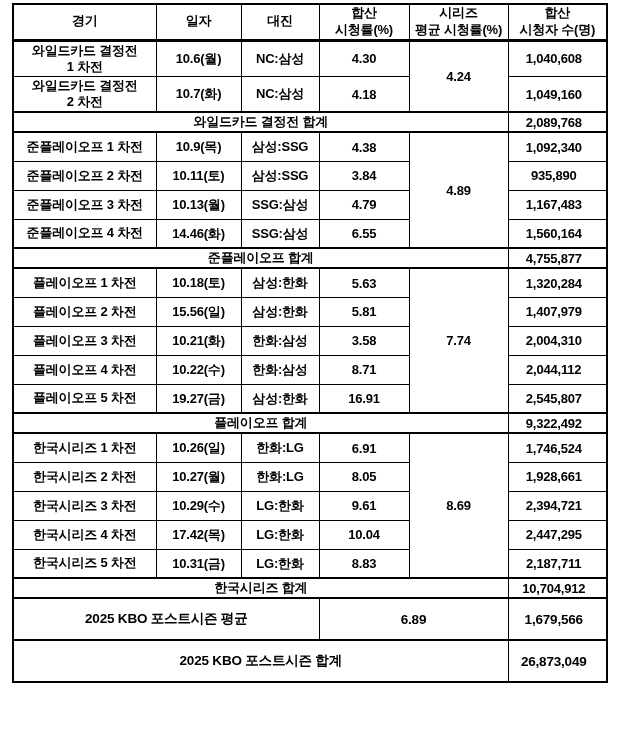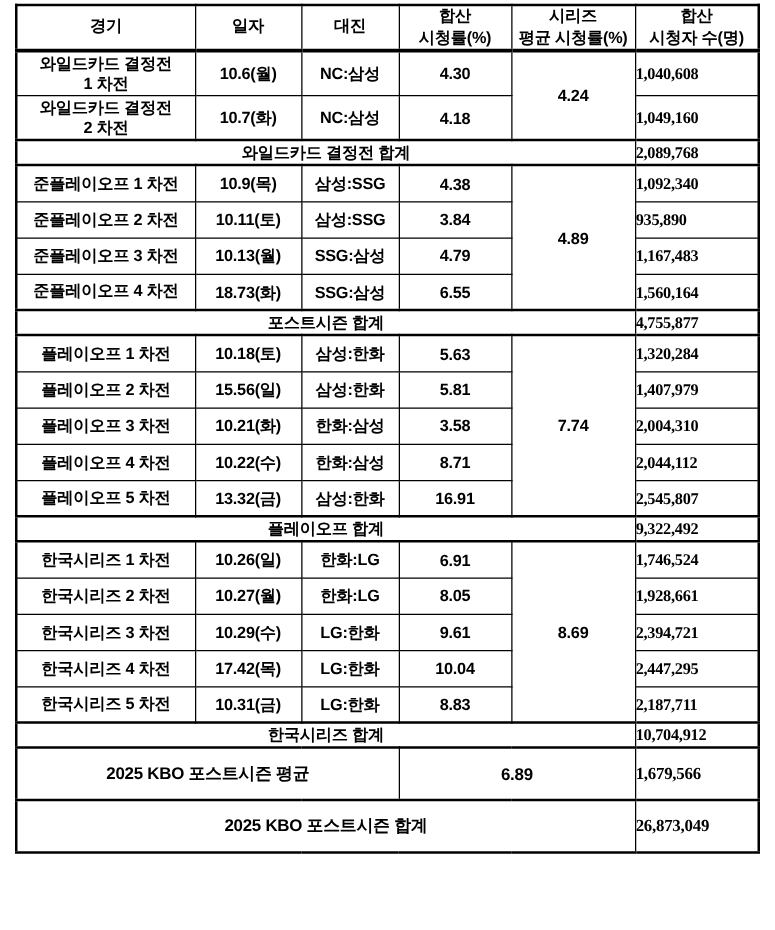--- a/index.html
+++ b/index.html
@@ -42,23 +42,22 @@
   th {
     white-space: pre-line;
     line-height: 1.3;
   }
   .game-cell {
     white-space: pre-line;
     line-height: 1.25;
   }
   .viewers-cell,
   .total-viewers-cell {
-    text-align: left;
+    text-align: center;
     padding-right: 7px;
-    font-family: Liberation Serif, serif;
   }
   tr.header-row { height: 34px; margin-top: 48px; }
   tr.header-row th { border-bottom: 3px solid #000000; }
 
   tr.two-line-row { height: 36px; }
   tr.data-row { height: 29px; }
 
   tr.sum-row { height: 16px; }
   tr.sum-row td {
     border-top: 2px solid #000000;
@@ -137,27 +136,27 @@
     </tr>
     <tr class="data-row">
       <td class="game-cell">준플레이오프 3 차전</td>
       <td>10.13(월)</td>
       <td>SSG:삼성</td>
       <td>4.79</td>
       <td class="viewers-cell">1,167,483</td>
     </tr>
     <tr class="data-row">
       <td class="game-cell">준플레이오프 4 차전</td>
-      <td>18.73(화)</td>
+      <td>14.46(화)</td>
       <td>SSG:삼성</td>
       <td>6.55</td>
       <td class="viewers-cell">1,560,164</td>
     </tr>
     <tr class="sum-row">
-      <td colspan="5">포스트시즌 합계</td>
+      <td colspan="5">준플레이오프 합계</td>
       <td class="total-viewers-cell">4,755,877</td>
     </tr>
 
     <tr class="data-row">
       <td class="game-cell">플레이오프 1 차전</td>
       <td>10.18(토)</td>
       <td>삼성:한화</td>
       <td>5.63</td>
       <td rowspan="5">7.74</td>
       <td class="viewers-cell">1,320,284</td>
@@ -178,21 +177,21 @@
     </tr>
     <tr class="data-row">
       <td class="game-cell">플레이오프 4 차전</td>
       <td>10.22(수)</td>
       <td>한화:삼성</td>
       <td>8.71</td>
       <td class="viewers-cell">2,044,112</td>
     </tr>
     <tr class="data-row">
       <td class="game-cell">플레이오프 5 차전</td>
-      <td>13.32(금)</td>
+      <td>19.27(금)</td>
       <td>삼성:한화</td>
       <td>16.91</td>
       <td class="viewers-cell">2,545,807</td>
     </tr>
     <tr class="sum-row">
       <td colspan="5">플레이오프 합계</td>
       <td class="total-viewers-cell">9,322,492</td>
     </tr>
 
     <tr class="data-row">

